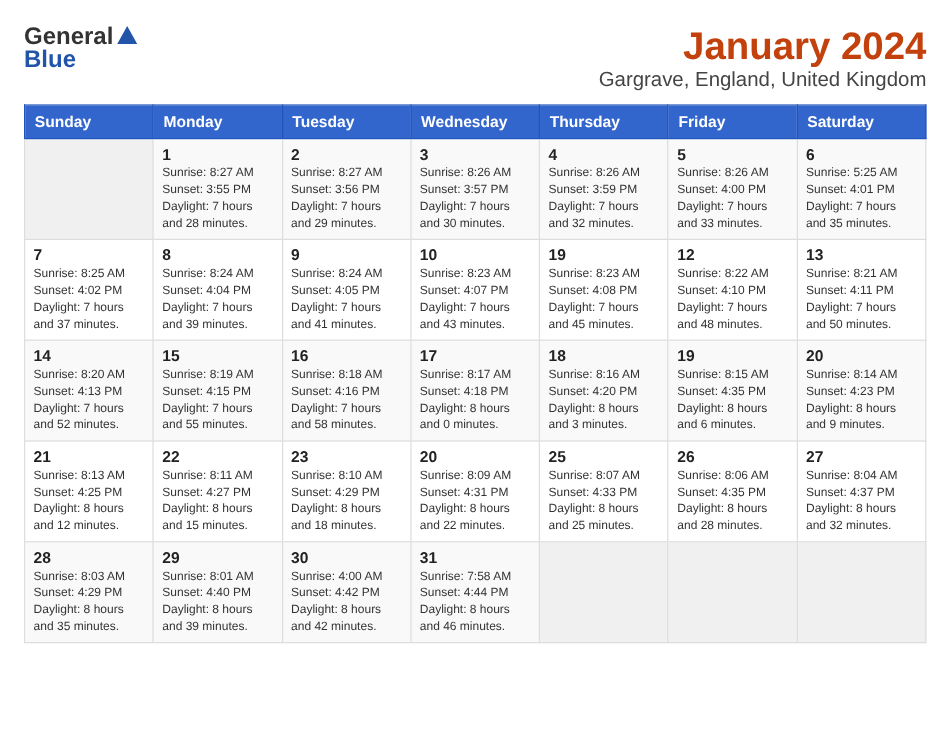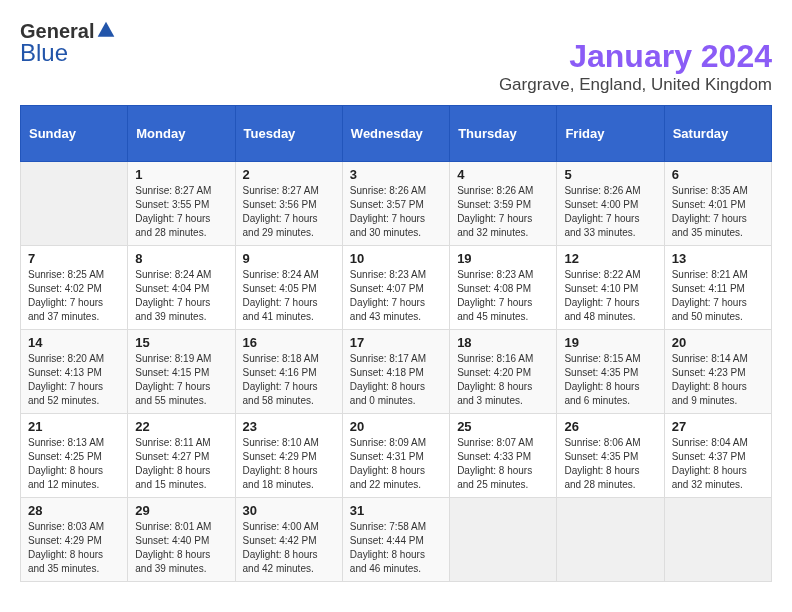--- a/index.html
+++ b/index.html
@@ -35,37 +35,36 @@
       width: 20px;
       height: 20px;
       margin-left: 2px;
     }
     .title-section {
       text-align: right;
     }
     .month-title {
       font-size: 32px;
       font-weight: bold;
-      color: #8b5cf6;
-      margin-top: 18px;
+      color: #c2410c;
     }
     .location {
       font-size: 17px;
       color: #444;
     }
     .calendar-table {
       width: 100%;
       border-collapse: collapse;
       border: 1px solid #ccc;
     }
     .calendar-table th {
       background-color: #3366cc;
       color: #fff;
       text-align: left;
-      padding: 20px 8px;
+      padding: 6px 8px;
       font-size: 13px;
       border: 1px solid #2255bb;
     }
     .calendar-table td {
       vertical-align: top;
       padding: 5px 7px;
       font-size: 10.5px;
       color: #333;
       border: 1px solid #ddd;
       width: calc(100% / 7);
@@ -99,21 +98,21 @@
 
 <div class="page">
   <div class="header">
     <div class="logo">
       <div class="logo-text">
         <span style="font-size:20px;font-weight:bold;color:#333;">General</span>
         <svg class="logo-icon" viewBox="0 0 24 24" width="22" height="22">
           <polygon points="12,2 22,20 2,20" fill="#2255aa"></polygon>
         </svg>
       </div>
-      <span style="font-size:24px;font-weight:normal;color:#2255aa;margin-top:-4px;text-align:center;">Blue</span>
+      <span style="font-size:20px;font-weight:bold;color:#2255aa;margin-top:-4px;text-align:center;">Blue</span>
     </div>
     <div class="title-section">
       <div class="month-title">January 2024</div>
       <div class="location">Gargrave, England, United Kingdom</div>
     </div>
   </div>
 
   <table class="calendar-table">
     <thead>
       <tr>
@@ -159,21 +158,21 @@
           </td>
           <td>
             <span class="day-num">5</span>
             <div class="day-info">Sunrise: 8:26 AM
 Sunset: 4:00 PM
 Daylight: 7 hours
 and 33 minutes.</div>
           </td>
           <td>
             <span class="day-num">6</span>
-            <div class="day-info">Sunrise: 8:35 AM
+            <div class="day-info">Sunrise: 5:25 AM
 Sunset: 4:01 PM
 Daylight: 7 hours
 and 35 minutes.</div>
           </td>
         </tr>
         <tr>
           <td>
             <span class="day-num">7</span>
             <div class="day-info">Sunrise: 8:25 AM
 Sunset: 4:02 PM

